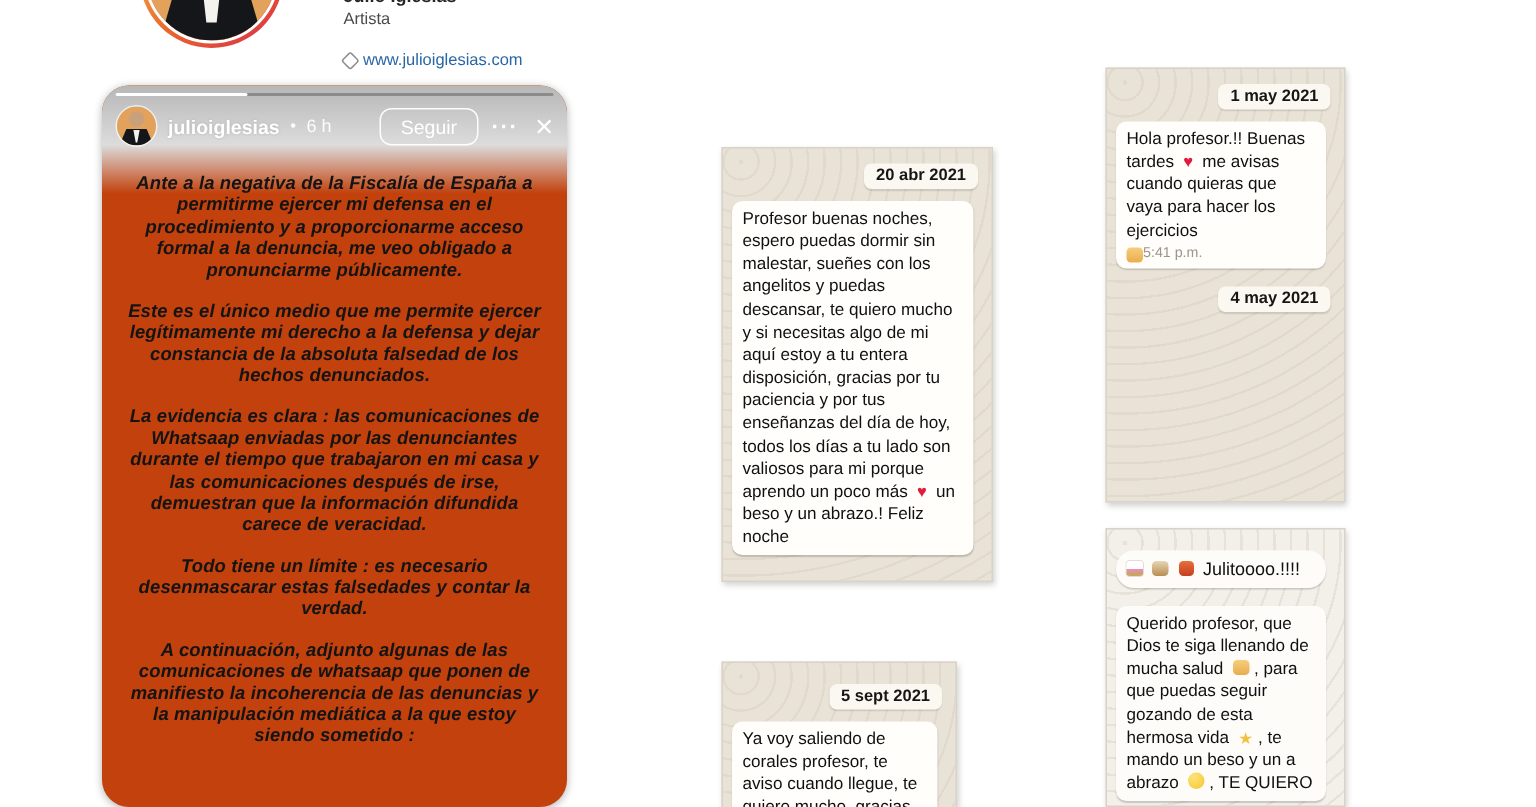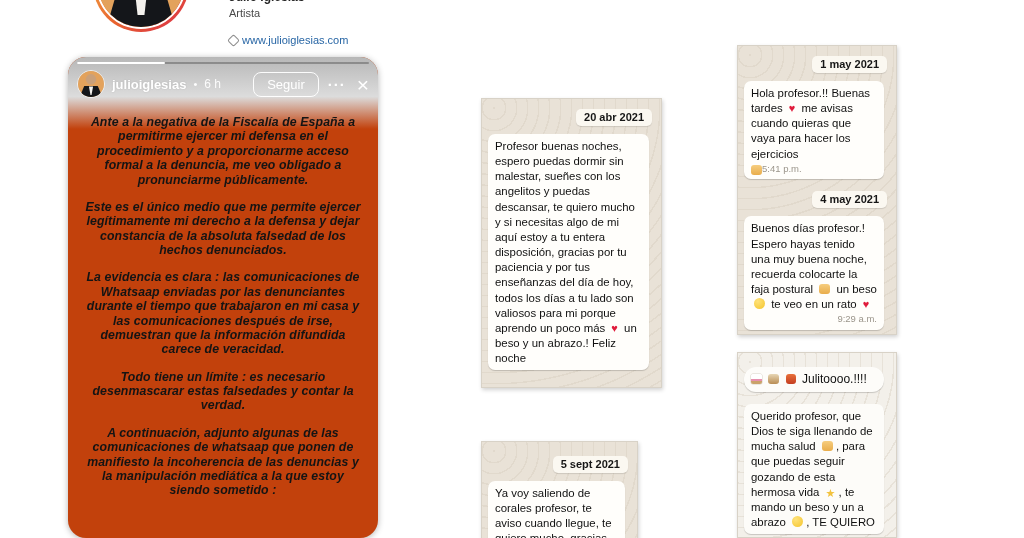--- a/index.html
+++ b/index.html
@@ -171,31 +171,20 @@
     <span class="emj emj-heart sp sp-l">♥</span>
     <span>me avisas cuando quieras que vaya para hacer los ejercicios</span>
     <div class="wa-footer">
       <span class="emj emj-blob emj-hands"></span>
       <span class="wa-time">5:41 p.m.</span>
     </div>
   </div>
   <div class="wa-daterow" style="margin-top:12px;">
     <span class="wa-date">4 may 2021</span>
   </div>
-  <div class="wa-bubble">
-    <span>Buenos días profesor.! Espero hayas tenido una muy buena noche, recuerda colocarte la faja postural</span>
-    <span class="emj emj-blob emj-hands sp sp-l"></span>
-    <span>un beso</span>
-    <span class="emj emj-kiss sp sp-l"></span>
-    <span>te veo en un rato</span>
-    <span class="emj emj-heart sp-l">♥</span>
-    <div class="wa-footer right">
-      <span class="wa-time">9:29 a.m.</span>
-    </div>
-  </div>
 </div>
 
 <div class="wa-card wa-c4">
   <div class="wa-bubble head-line" style="margin-top:14px;">
     <span class="emj emj-cake sp"></span>
     <span class="emj emj-clink sp"></span>
     <span class="emj emj-gift sp"></span>
     <span>Julitoooo.!!!!</span>
   </div>
   <div class="wa-bubble" style="margin-top:12px;">

